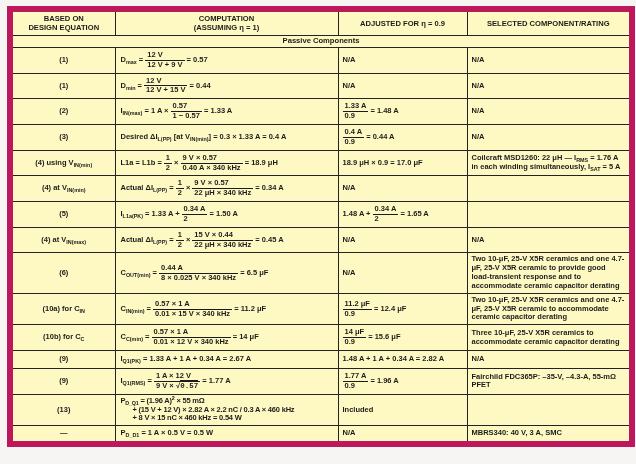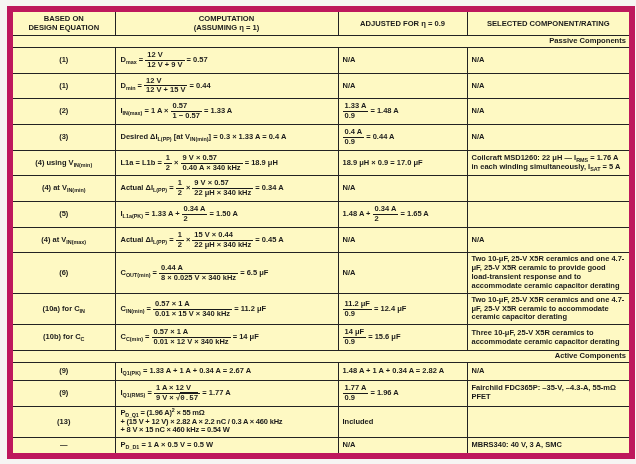--- a/index.html
+++ b/index.html
@@ -26,33 +26,33 @@
     text-align: center; vertical-align: middle;
     height: 24px; padding: 2px 2px;
   }
   td {
     font-size: 7.5px; line-height: 1.18;
     vertical-align: middle;
     padding: 2px 4px; height: 18px;
   }
   tr.section-row td {
     height: 11px; padding: 1px 3px;
-    font-size: 7.6px; text-align: right;
+    font-size: 7.6px; text-align: center;
   }
   td.c-eq { text-align: center; padding: 2px 2px; }
   td.c-comp { padding: 2px 3px 2px 5px; }
   .frac { display: inline-block; vertical-align: middle; text-align: left; margin: 1px 0; }
   .frac .fr-n { display: block; padding: 0 2px; border-bottom: 1px solid #1b1b1b; }
   .frac .fr-d { display: block; padding: 0 2px; }
   sub { font-size: 0.72em; vertical-align: -0.35em; line-height: 0; }
   sup { font-size: 0.72em; vertical-align: 0.5em; line-height: 0; }
   .sqrt { white-space: nowrap; font-family: Liberation Mono, monospace; }
   .sqrt .sqrt-arg { border-top: 1px solid #1b1b1b; padding-top: 0.5px; }
   .fline { white-space: nowrap; letter-spacing: -0.2px; }
-  .fline + .fline { }
+  .fline + .fline { margin-left: 12px; }
 </style>
 </head>
 <body>
 
 <div class="page">
   <table class="spec">
     <colgroup>
       <col style="width:105px">
       <col style="width:223px">
       <col style="width:129px">
@@ -135,23 +135,20 @@
           <td class="c-comp">C<sub>IN(min)</sub> = <span class="frac"><span class="fr-n">0.57 × 1 A</span><span class="fr-d">0.01 × 15 V × 340 kHz</span></span> = 11.2 μF</td>
           <td class="c-adj"><span class="frac"><span class="fr-n">11.2 μF</span><span class="fr-d">0.9</span></span> = 12.4 μF</td>
           <td class="c-sel">Two 10-μF, 25-V X5R ceramics and one 4.7-μF, 25-V X5R ceramic to accommodate ceramic capacitor derating</td>
         </tr>
         <tr>
           <td class="c-eq">(10b) for C<sub>C</sub></td>
           <td class="c-comp">C<sub>C(min)</sub> = <span class="frac"><span class="fr-n">0.57 × 1 A</span><span class="fr-d">0.01 × 12 V × 340 kHz</span></span> = 14 μF</td>
           <td class="c-adj"><span class="frac"><span class="fr-n">14 μF</span><span class="fr-d">0.9</span></span> = 15.6 μF</td>
           <td class="c-sel">Three 10-μF, 25-V X5R ceramics to accommodate ceramic capacitor derating</td>
         </tr>
-        <tr class="section-row">
-          <td colspan="4">Active Components</td>
-        </tr>
         <tr>
           <td class="c-eq">(9)</td>
           <td class="c-comp">I<sub>Q1(PK)</sub> = 1.33 A + 1 A + 0.34 A = 2.67 A</td>
           <td class="c-adj">1.48 A + 1 A + 0.34 A = 2.82 A</td>
           <td class="c-sel">N/A</td>
         </tr>
         <tr>
           <td class="c-eq">(9)</td>
           <td class="c-comp">I<sub>Q1(RMS)</sub> = <span class="frac"><span class="fr-n">1 A × 12 V</span><span class="fr-d">9 V × <span class="sqrt">√<span class="sqrt-arg">0.57</span></span></span></span> = 1.77 A</td>
           <td class="c-adj"><span class="frac"><span class="fr-n">1.77 A</span><span class="fr-d">0.9</span></span> = 1.96 A</td>

